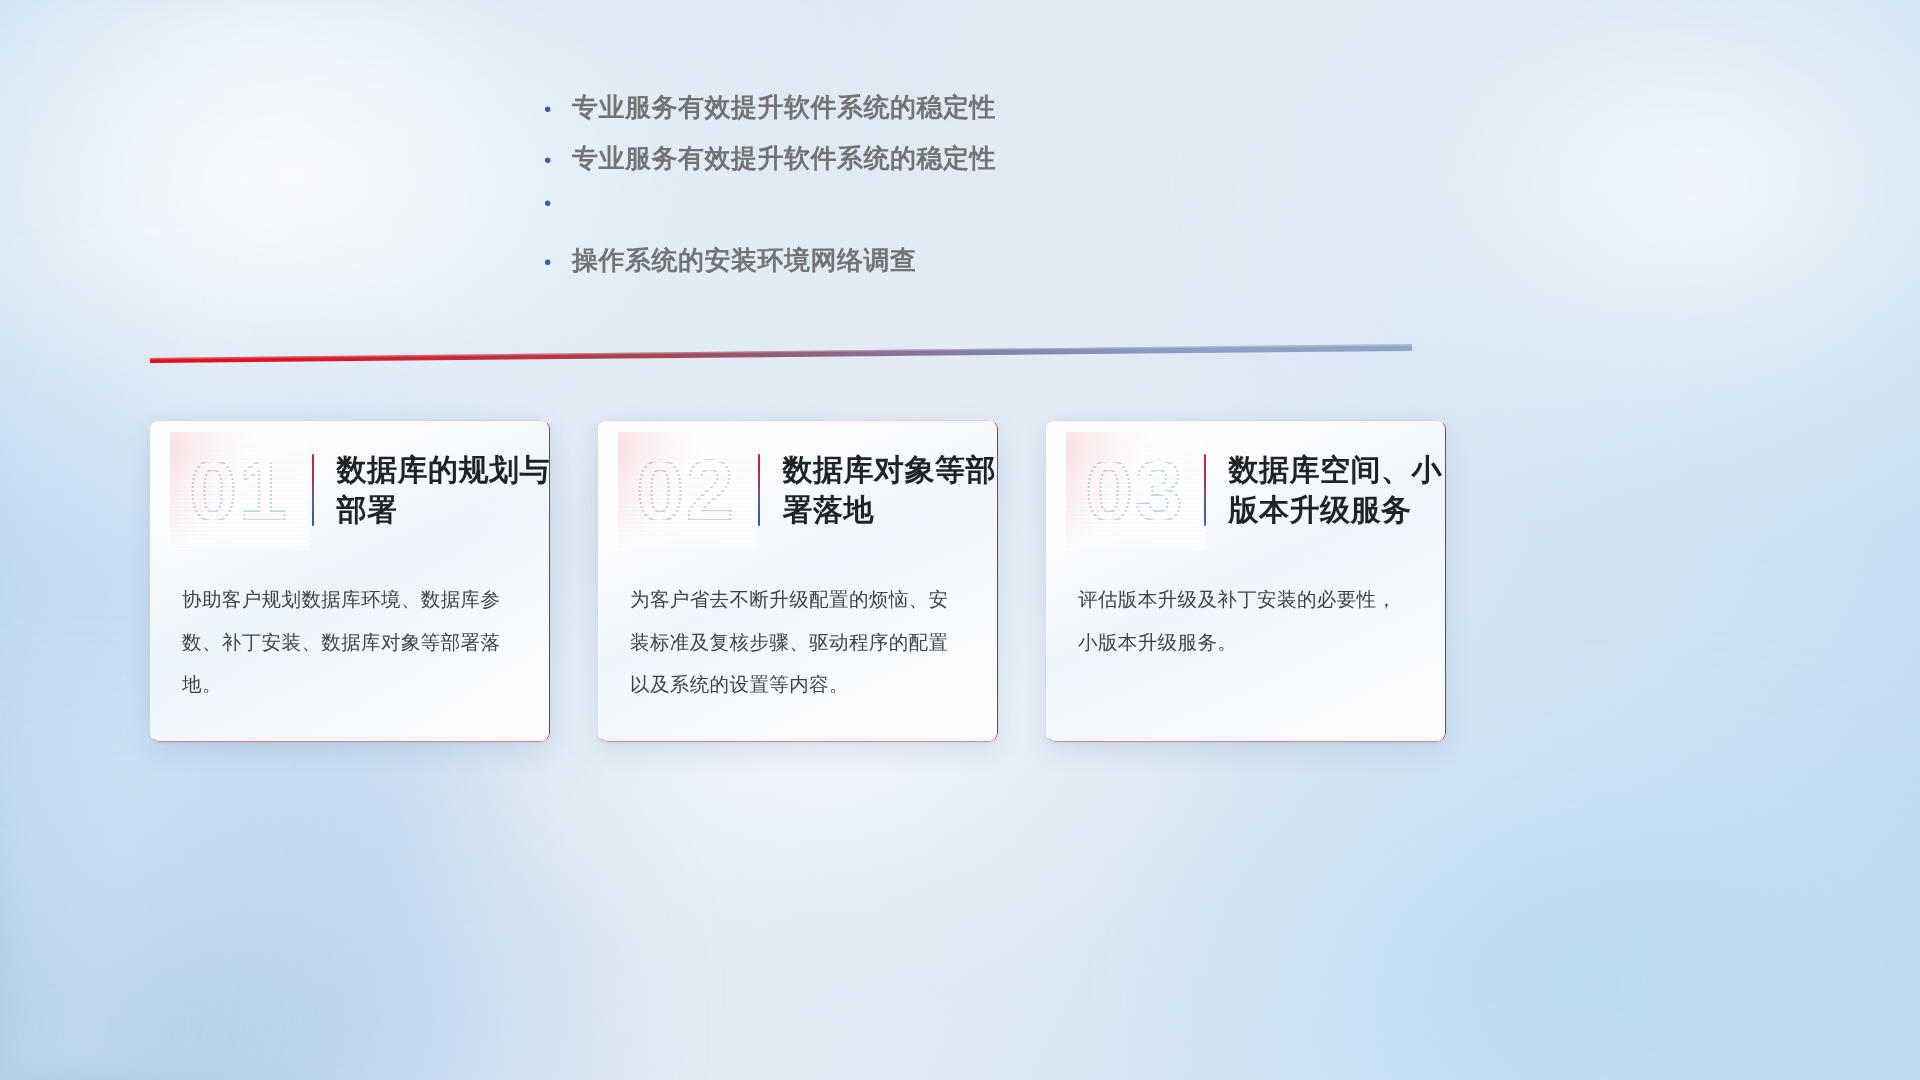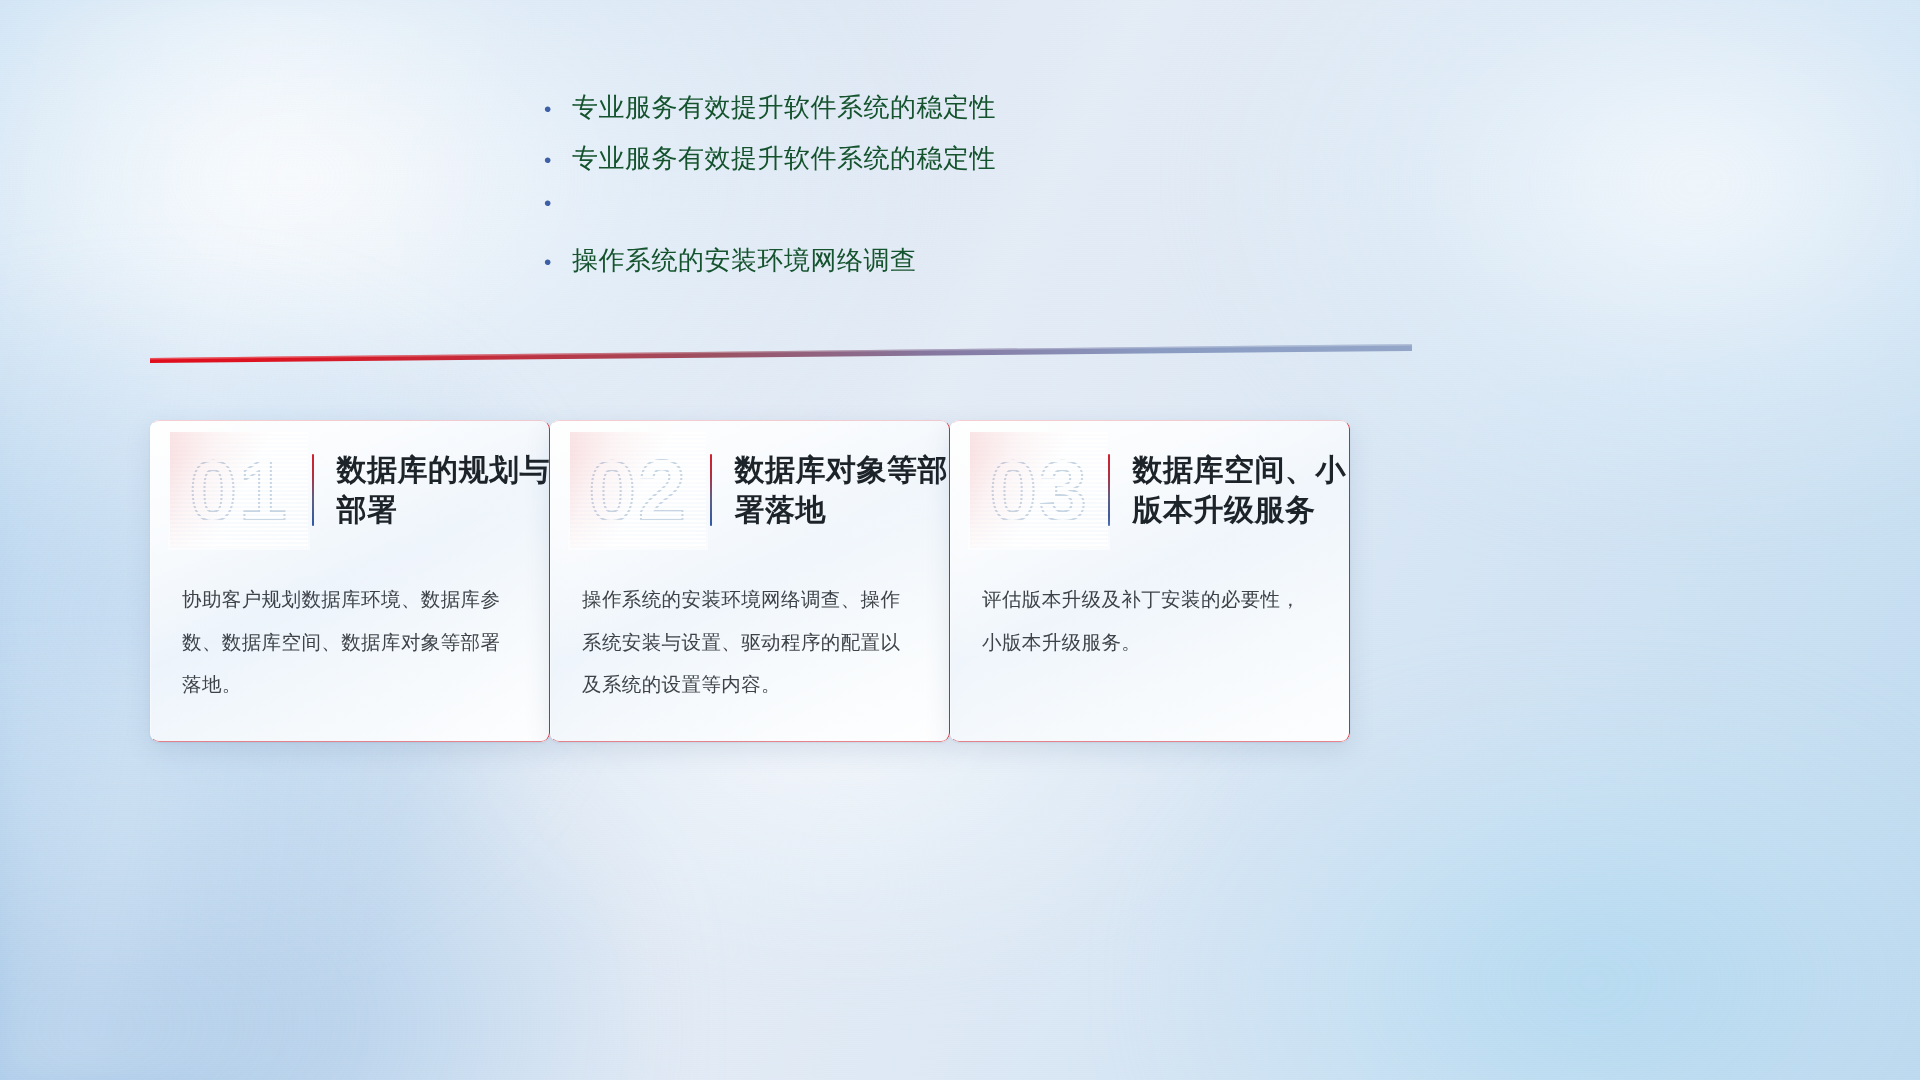--- a/index.html
+++ b/index.html
@@ -76,36 +76,36 @@
     height:51px;
   }
   .bullet-dot{
     width:36px; flex:0 0 36px;
     color:#3c5fa6; font-size:21px; line-height:1;
     text-align:left; padding-left:8px;
   }
   .bullet-text{
     font-size:26px;
     letter-spacing:.5px;
-    color:#14532d;
-    font-weight:400;
+    color:#737373;
+    font-weight:700;
     white-space:nowrap;
   }
 
   
   .divider-wrap{
     position:absolute; left:150px; top:340px; width:1262px; height:24px;
   }
   .divider-wrap svg{ display:block; width:100%; height:100%; }
 
   
   .cards{
     position:absolute; left:150px; top:420px;
     width:1300px; height:322px;
-    display:flex; 
+    display:flex; gap:48px;
   }
   .card{
     position:relative;
     width:400px; height:322px;
     border-radius:9px;
     background:
       linear-gradient(154deg,
         rgba(255,255,255,0.94) 0%,
         rgba(250,252,254,0.92) 24%,
         rgba(240,246,252,0.90) 48%,
@@ -266,36 +266,36 @@
     <div class="card-head">
       <div class="card-num">
         <span class="num-glyph">01</span>
         <span class="num-mask"></span>
         <span class="num-tint"></span>
         <span class="num-fade"></span>
       </div>
       <div class="card-rule"></div>
       <div class="card-title">数据库的规划与部署</div>
     </div>
-    <div class="card-body">协助客户规划数据库环境、数据库参数、数据库空间、数据库对象等部署落地。</div>
+    <div class="card-body">协助客户规划数据库环境、数据库参数、补丁安装、数据库对象等部署落地。</div>
   </div>
 
   <div class="card c2">
     <div class="card-inner"></div>
     <div class="card-head">
       <div class="card-num">
         <span class="num-glyph">02</span>
         <span class="num-mask"></span>
         <span class="num-tint"></span>
         <span class="num-fade"></span>
       </div>
       <div class="card-rule"></div>
       <div class="card-title">数据库对象等部署落地</div>
     </div>
-    <div class="card-body">操作系统的安装环境网络调查、操作系统安装与设置、驱动程序的配置以及系统的设置等内容。</div>
+    <div class="card-body">为客户省去不断升级配置的烦恼、安装标准及复核步骤、驱动程序的配置以及系统的设置等内容。</div>
   </div>
 
   <div class="card c3">
     <div class="card-inner"></div>
     <div class="card-head">
       <div class="card-num">
         <span class="num-glyph">03</span>
         <span class="num-mask"></span>
         <span class="num-tint"></span>
         <span class="num-fade"></span>

